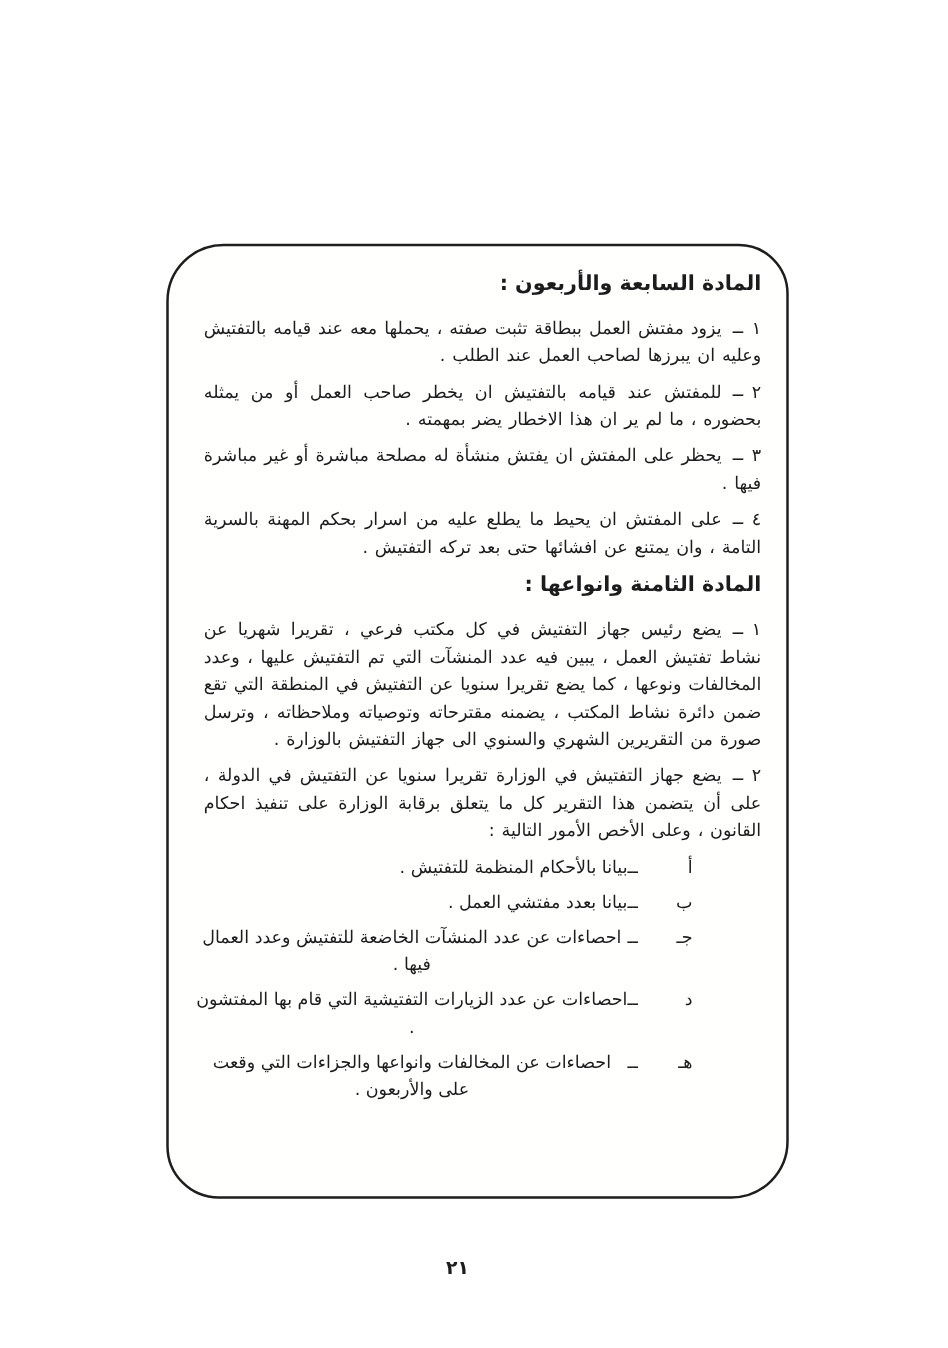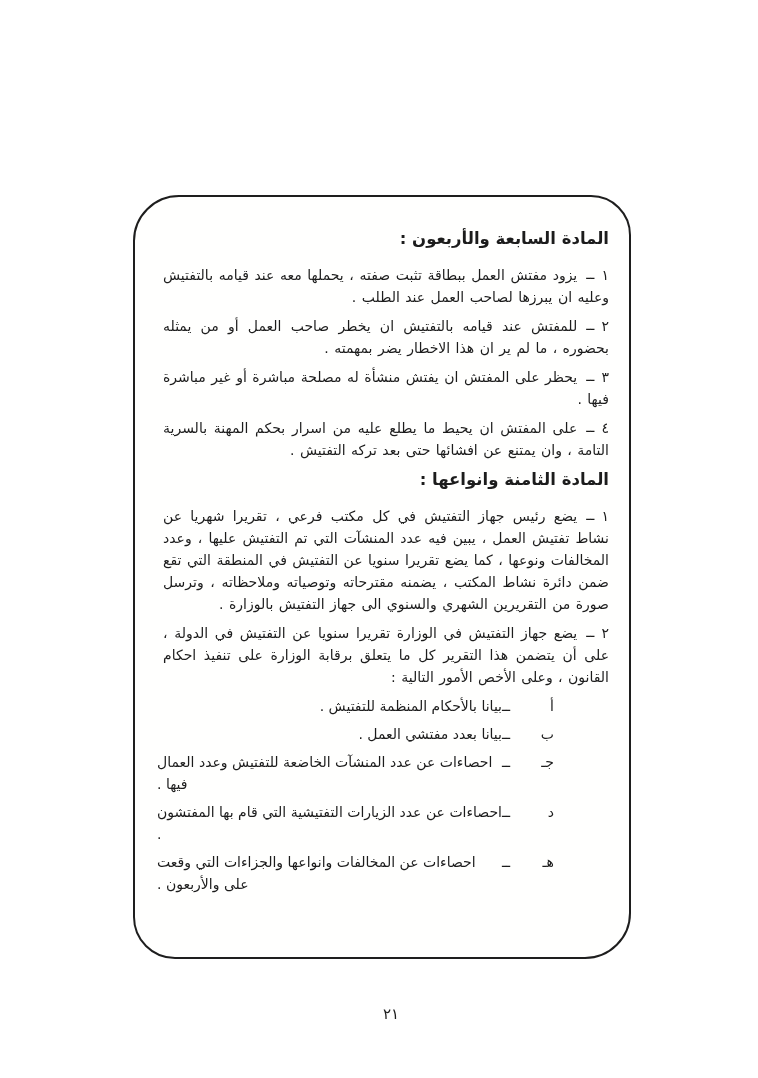--- a/index.html
+++ b/index.html
@@ -12,21 +12,21 @@
     overflow: hidden;
   }
   .frame {
     position: absolute;
     left: 133px;
     top: 195px;
     width: 498px;
     height: 764px;
     border: 2px solid #1e1e1e;
     border-radius: 46px 40px 46px 42px;
-    padding: 30px 20px 0 16px;
+    padding: 18px 20px 0 16px;
     direction: rtl;
     overflow: hidden;
     background: #fffffe;
   }
   .heading {
     font-size: 16.5px;
     font-weight: bold;
     line-height: 24px;
     margin: 0 0 13px 0;
     letter-spacing: 0.2px;
@@ -56,31 +56,31 @@
     margin-bottom: 6px;
   }
   .sub-marker {
     width: 52px;
     flex-shrink: 0;
     display: flex;
     justify-content: space-between;
     align-items: baseline;
   }
   .sub-text {
-    text-align: left;
+    text-align: center;
     padding-left: 6px;
   }
   .page-number {
     position: absolute;
-    left: 142px;
+    left: 117px;
     top: 1005px;
     width: 498px;
     text-align: center;
     font-size: 15px;
-    font-weight: normal;
+    font-weight: bold;
     letter-spacing: 4px;
     direction: rtl;
   }
 </style>
 </head>
 <body>
 
 <div class="frame">
 
   <h1 class="heading">المادة السابعة والأربعون :</h1>

